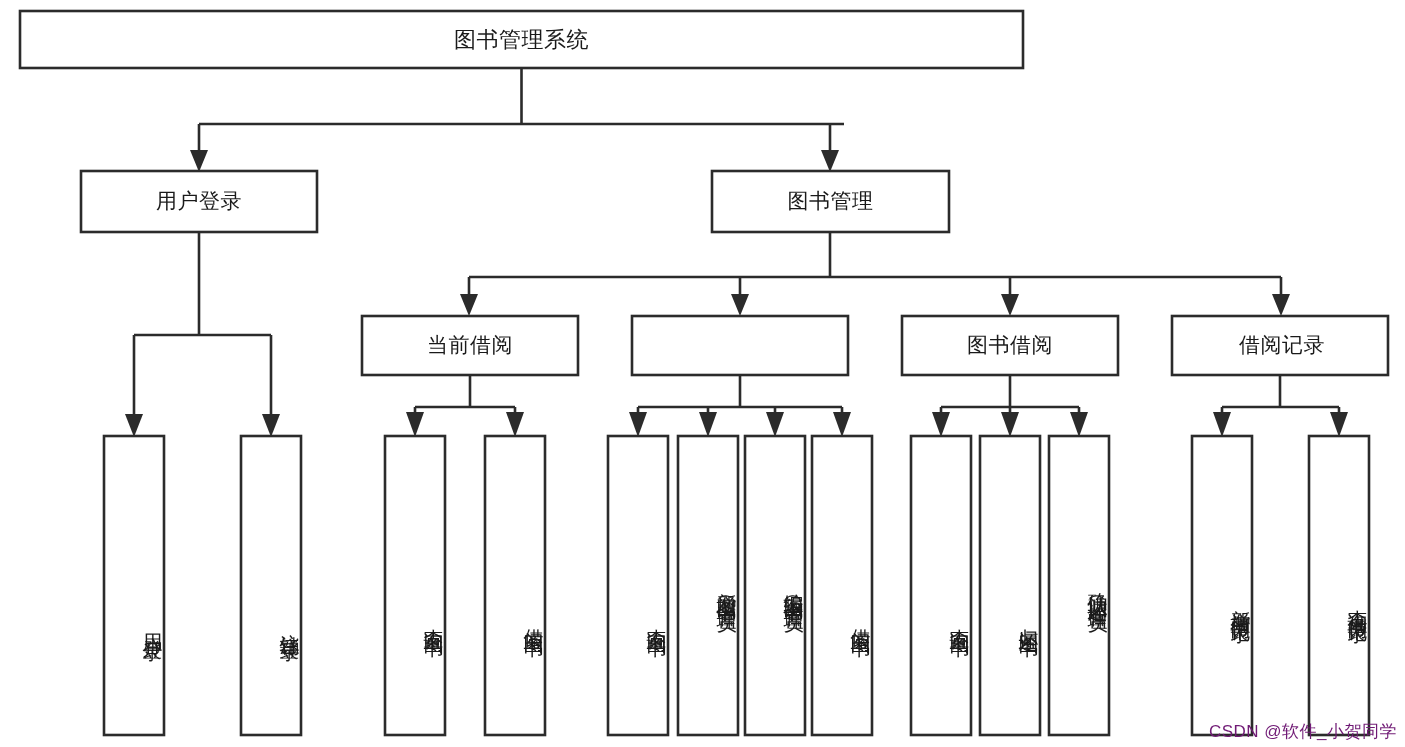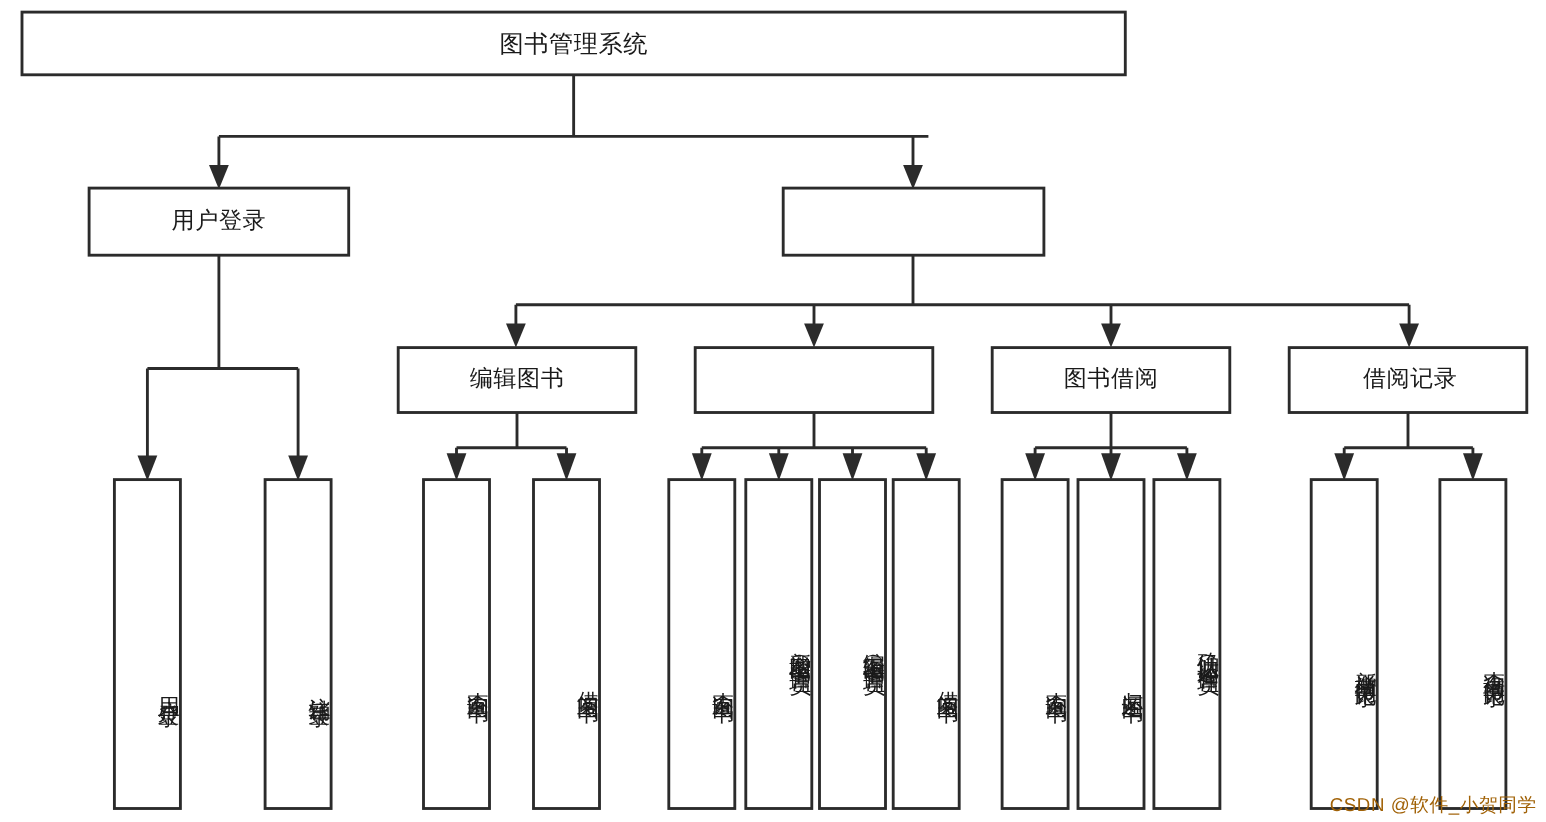--- a/index.html
+++ b/index.html
@@ -68,21 +68,21 @@
     box-sizing: border-box;
   }
   .node-label.vertical.tall {
     align-items: flex-start;
   }
   .watermark {
     position: absolute;
     right: 8px;
     bottom: 4px;
     font-size: 17px;
-    color: #a16207;
+    color: #701a75;
     letter-spacing: 0.5px;
     white-space: nowrap;
   }
 </style>
 </head>
 <body>
 
 <div id="diagram-root">
 
   <svg id="flow-svg" viewBox="0 0 1405 747">
@@ -146,22 +146,23 @@
     <rect class="node-rect-leaf" x="1049" y="436" width="60" height="299"></rect>
 
     <rect class="node-rect-leaf" x="1192" y="436" width="60" height="299"></rect>
     <rect class="node-rect-leaf" x="1309" y="436" width="60" height="299"></rect>
 
   </svg>
 
   <div class="node-label" style="left:20px; top:11px; width:1003px; height:57px; font-size:22px;">图书管理系统</div>
 
   <div class="node-label" style="left:81px; top:171px; width:236px; height:61px;">用户登录</div>
+  <div class="node-label" style="left:712px; top:171px; width:237px; height:61px;">图书管理</div>
 
-  <div class="node-label" style="left:362px; top:316px; width:216px; height:59px;">编辑图书</div>
+  <div class="node-label" style="left:362px; top:316px; width:216px; height:59px;">当前借阅</div>
   <div class="node-label" style="left:902px; top:316px; width:216px; height:59px;">图书借阅</div>
   <div class="node-label" style="left:1172px; top:316px; width:220px; height:59px;">借阅记录</div>
 
   <div class="node-label vertical" style="left:104px; top:436px; width:60px; height:299px; padding-top:76px;">用户登录</div>
   <div class="node-label vertical" style="left:241px; top:436px; width:60px; height:299px; padding-top:76px;">注销登录</div>
 
   <div class="node-label vertical" style="left:385px; top:436px; width:60px; height:299px; padding-top:66px;">查询图书</div>
   <div class="node-label vertical" style="left:485px; top:436px; width:60px; height:299px; padding-top:66px;">借阅图书</div>
 
   <div class="node-label vertical" style="left:608px; top:436px; width:60px; height:299px; padding-top:66px;">查询图书</div>

